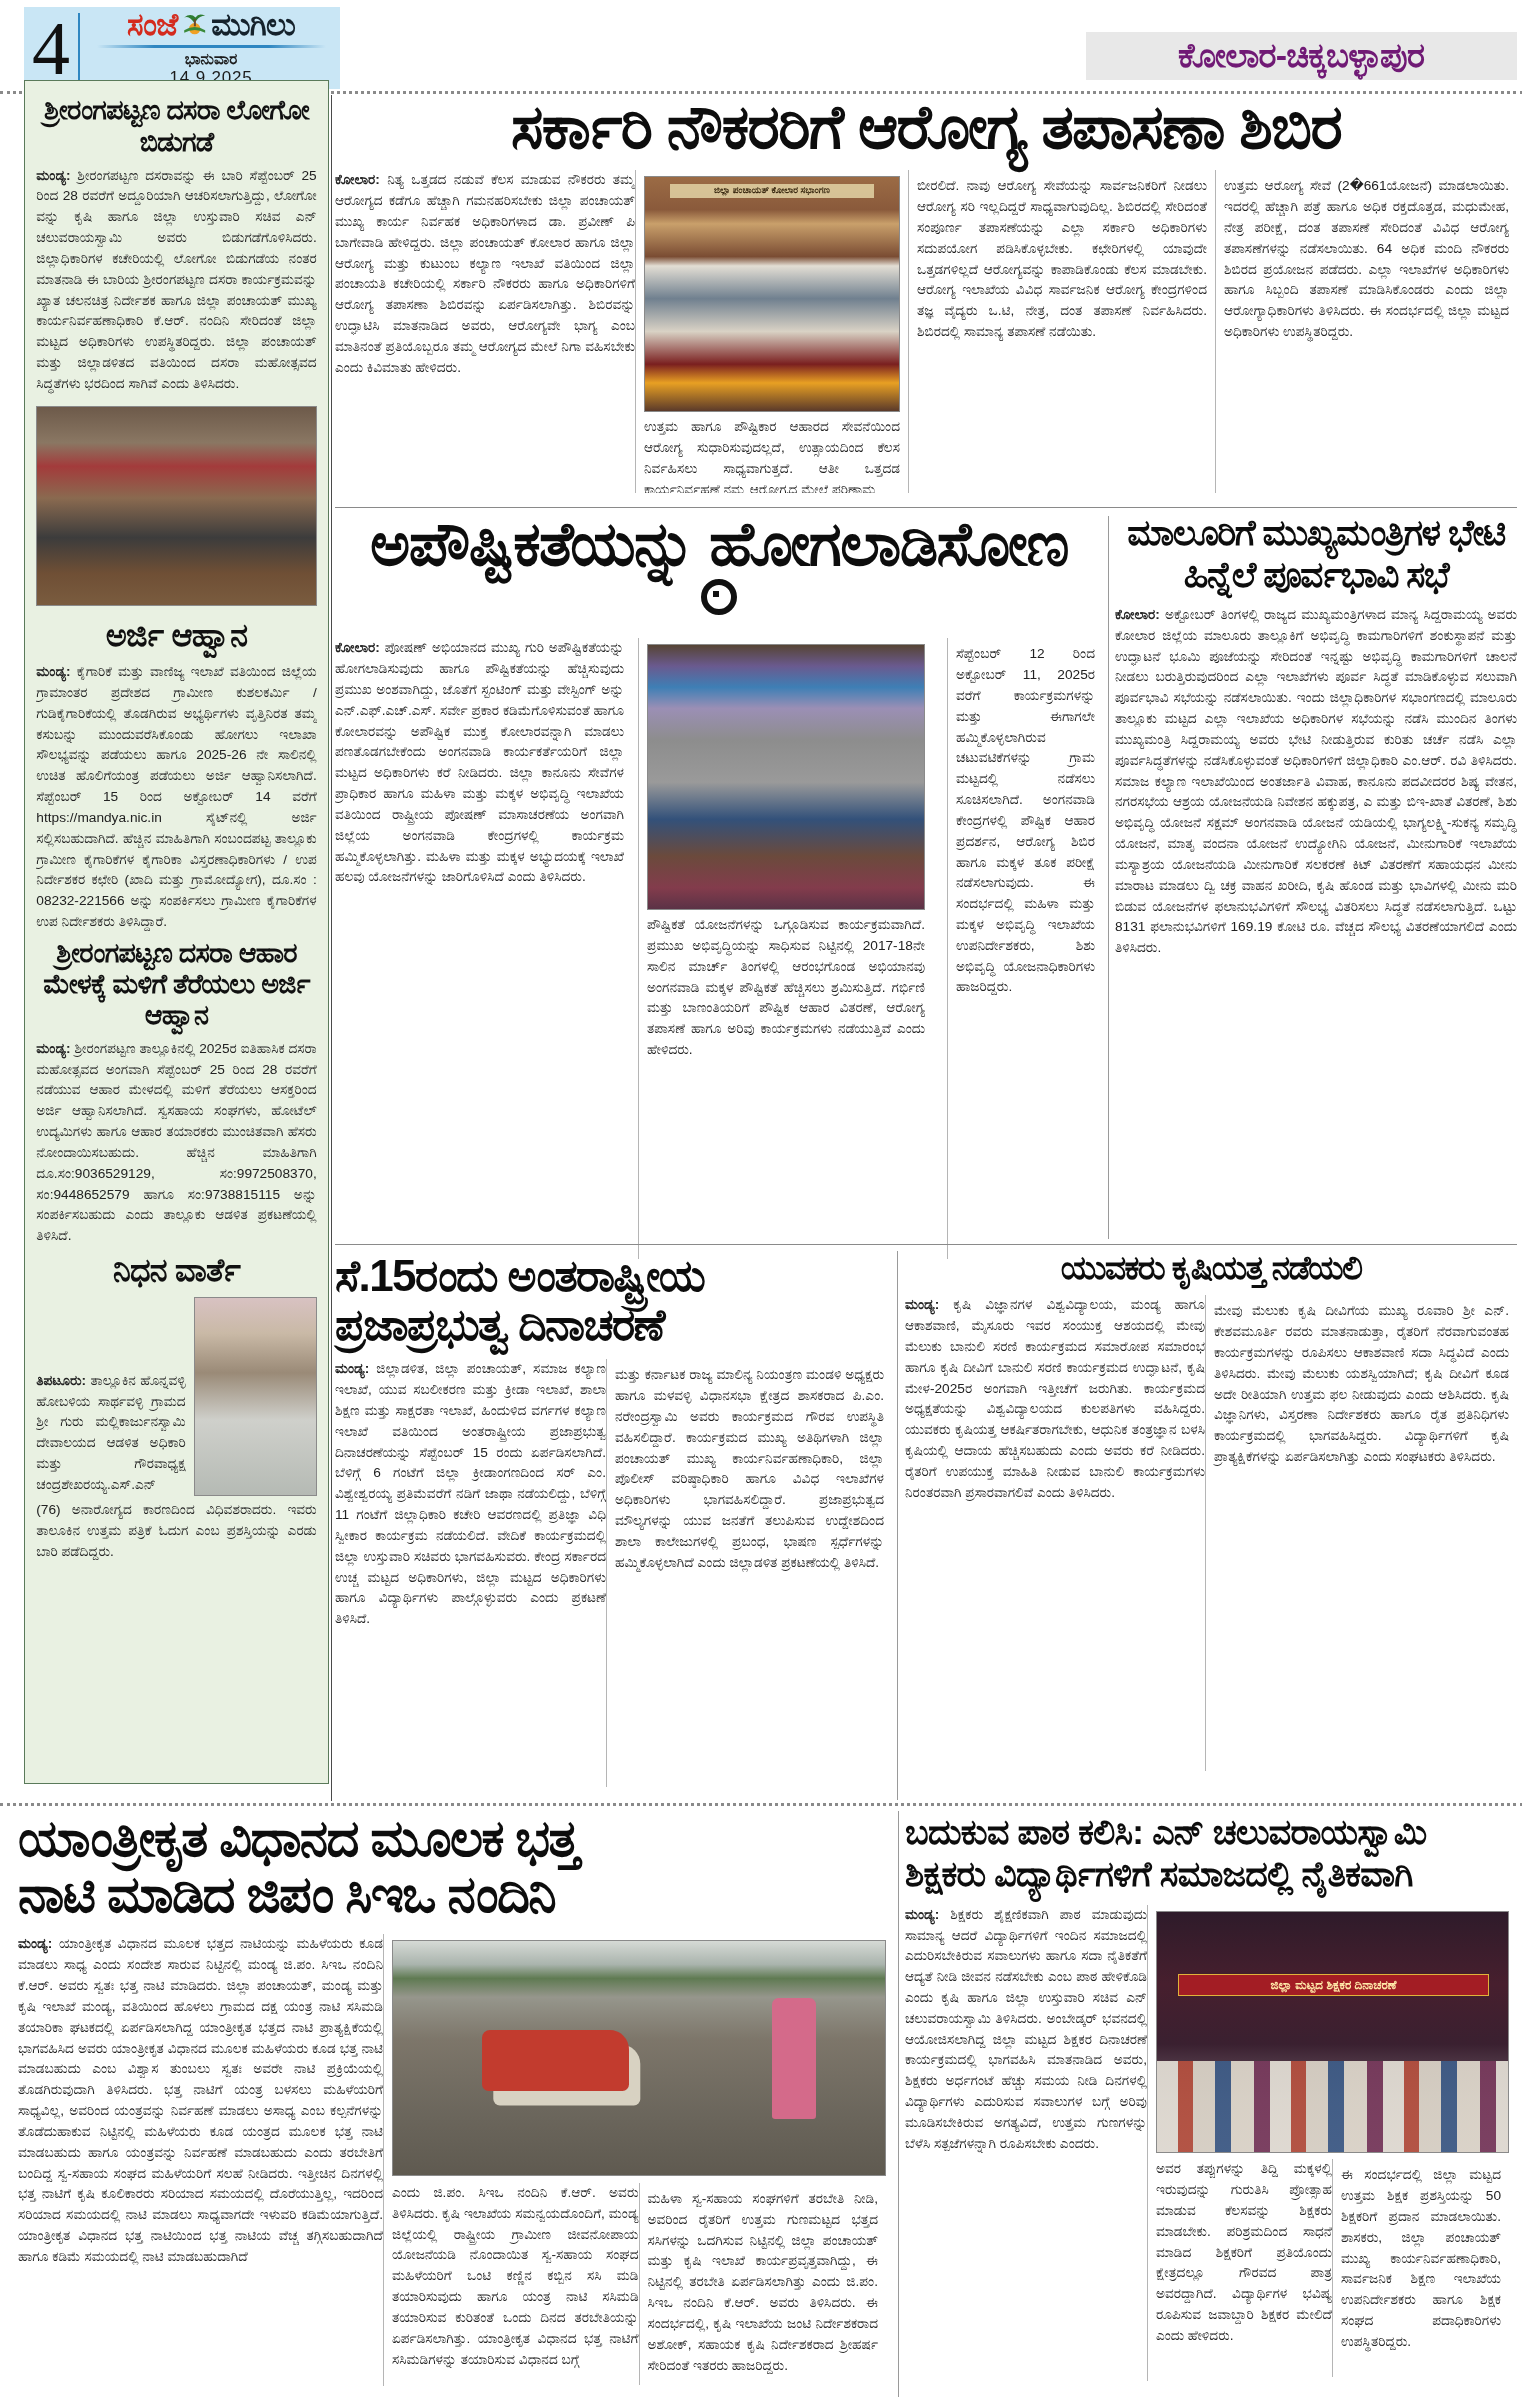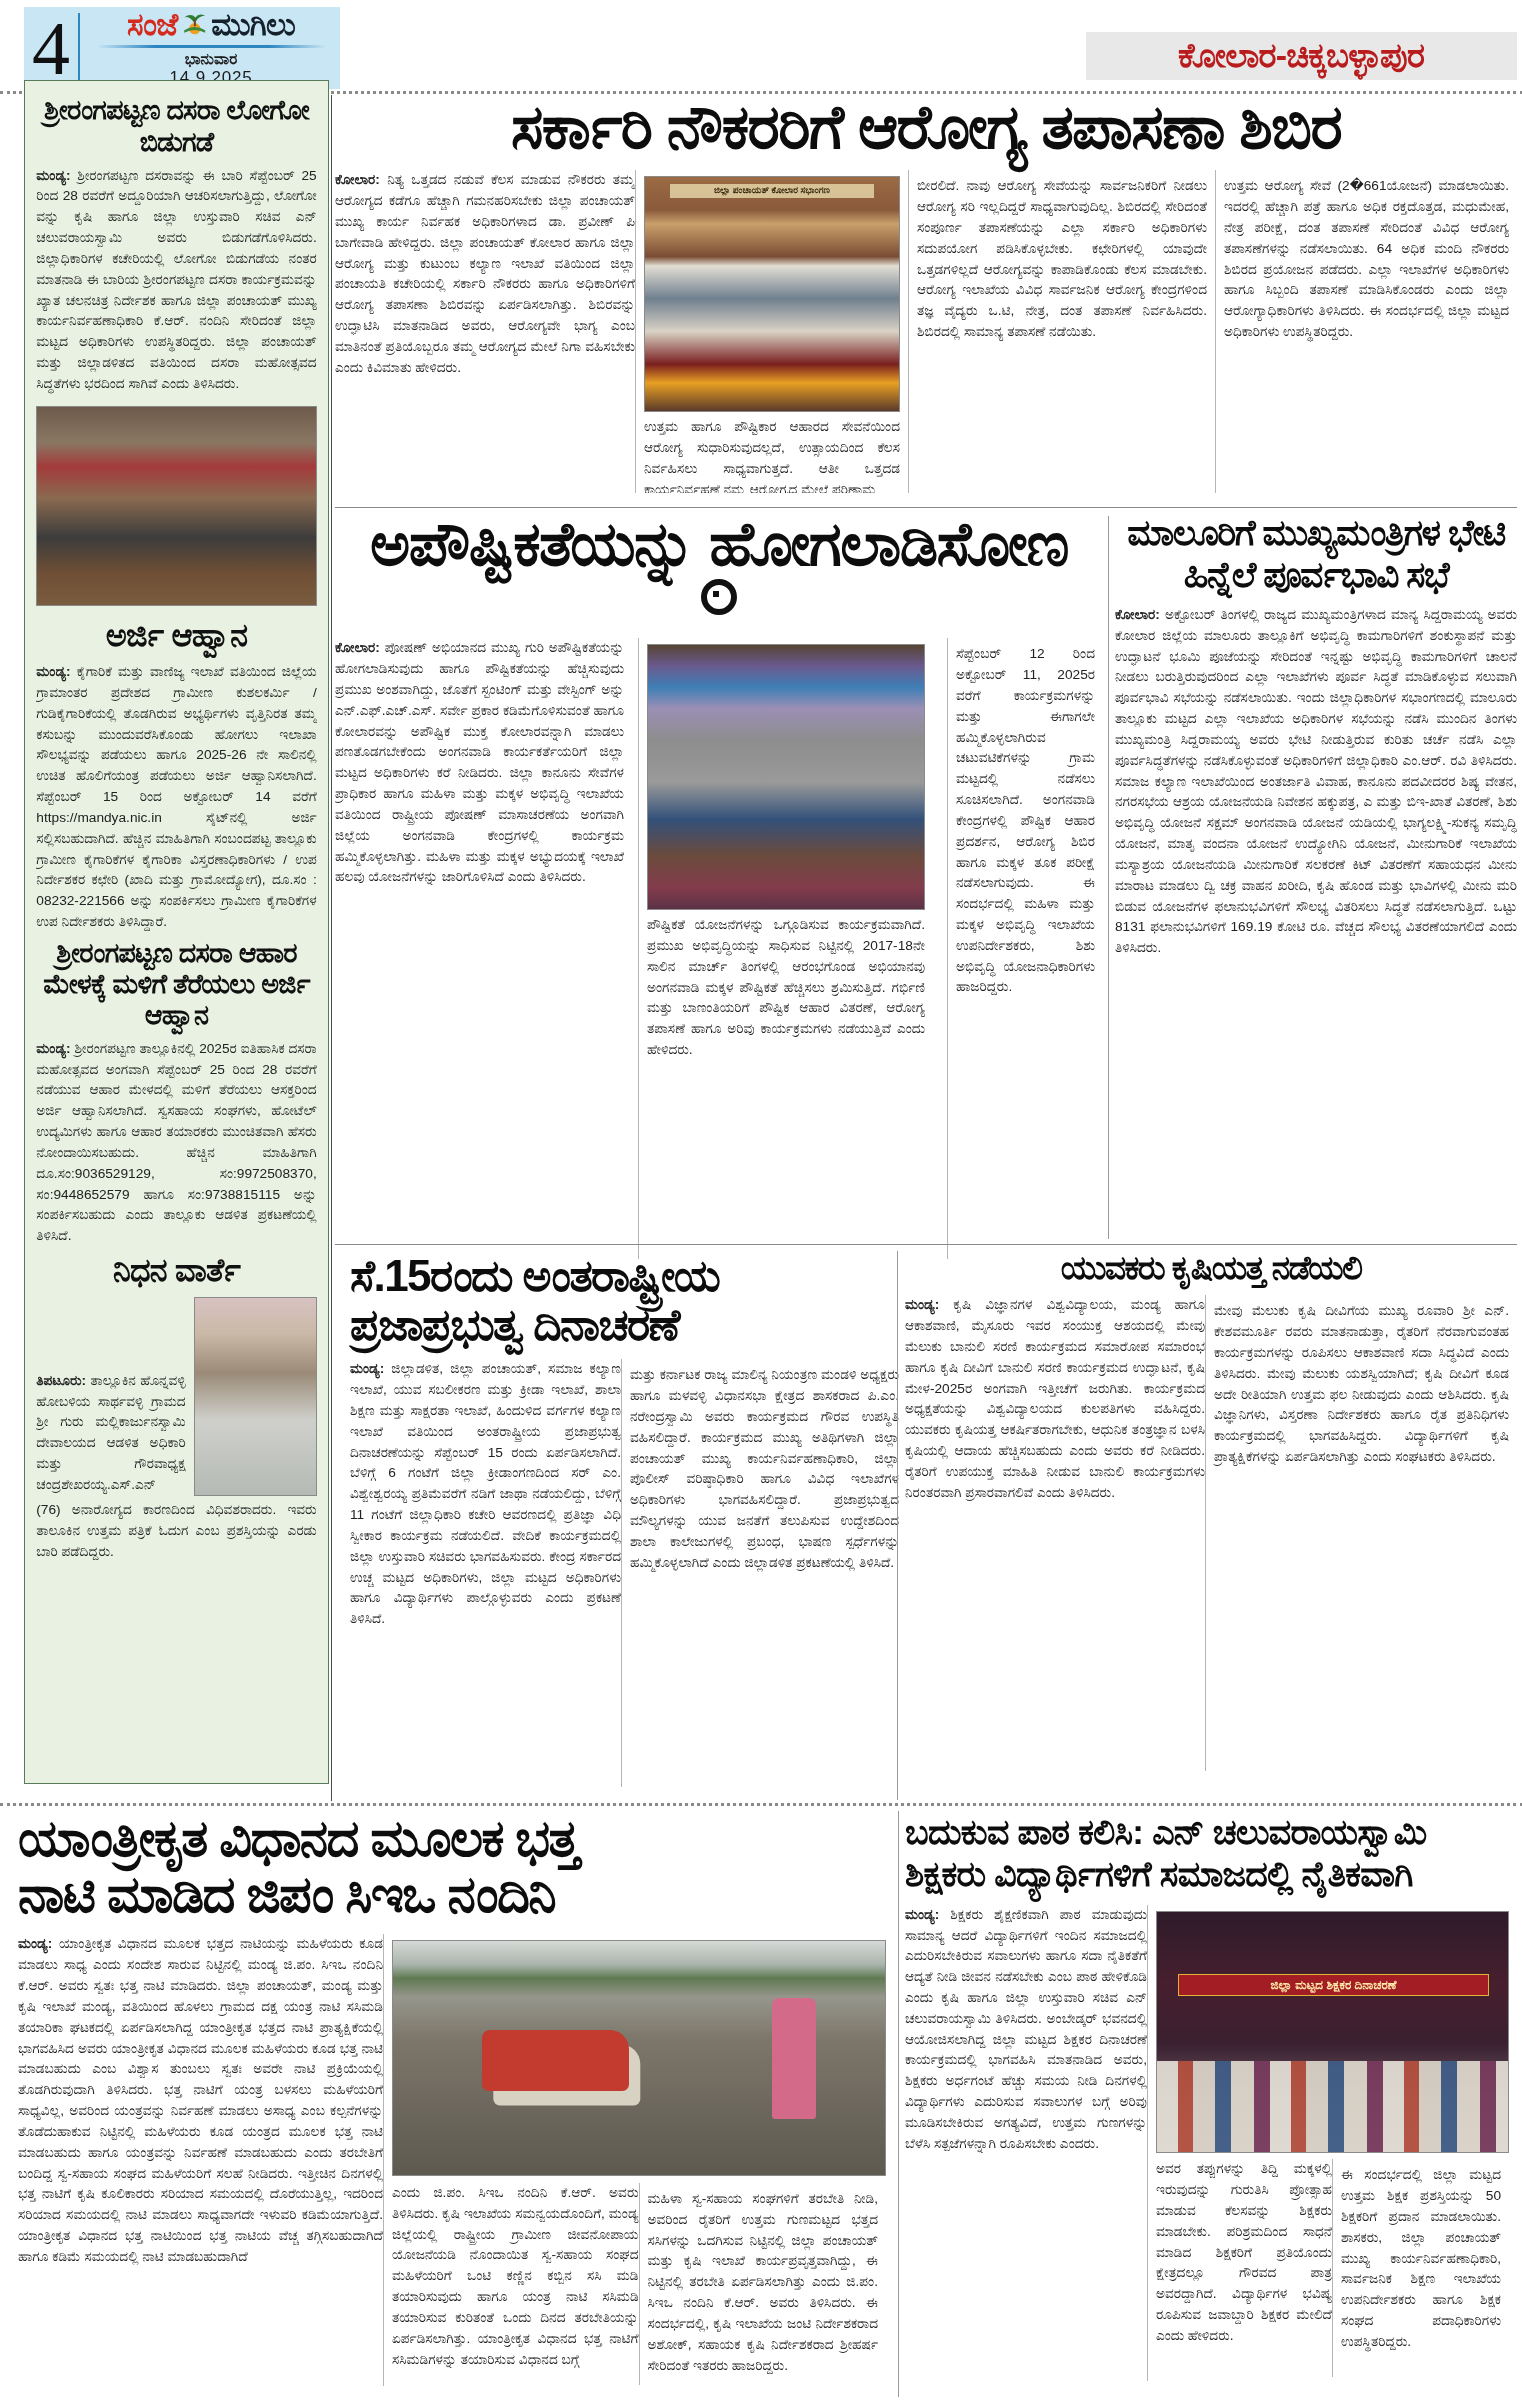--- a/index.html
+++ b/index.html
@@ -10,21 +10,21 @@
   .masthead{position:absolute;left:24px;top:6.5px;width:316px;height:82px;background:#c9e6f5;display:flex;align-items:center;padding:0 8px;box-sizing:border-box;}
   .pagenum{font-family:"Liberation Serif","DejaVu Serif",serif;font-size:76px;font-weight:400;color:#111;line-height:1;margin-right:8px;}
   .mast-divider{width:2.4px;height:69px;background:#2e86c1;margin-right:9.7px;}
   .mast-right{flex:1;text-align:center;}
   .brandline{display:flex;align-items:center;justify-content:center;gap:3.2px;}
   .brand-red{color:#d42b1e;font-weight:800;font-size:31px;letter-spacing:-0.8px;}
   .brand-dark{color:#15222c;font-weight:800;font-size:31px;letter-spacing:-0.8px;}
   .brand-rule{height:3.2px;background:linear-gradient(90deg,rgba(46,134,193,0) 0%,#2e86c1 25%,#2e86c1 75%,rgba(46,134,193,0) 100%);margin:1.6px 6.5px 2.4px 6.5px;}
   .mast-day{font-size:15.3px;font-weight:700;color:#1c1c1c;}
   .mast-date{font-size:17px;color:#1c1c1c;letter-spacing:0.8px;}
-  .edition-badge{position:absolute;right:6.5px;top:32px;width:431px;height:48px;background:#e8e8e8;display:flex;align-items:center;justify-content:center;font-size:34px;font-weight:700;color:#b91c1c;letter-spacing:-0.8px;}
+  .edition-badge{position:absolute;right:6.5px;top:32px;width:431px;height:48px;background:#e8e8e8;display:flex;align-items:center;justify-content:center;font-size:34px;font-weight:700;color:#701a75;letter-spacing:-0.8px;}
   .hrule-dotted{position:absolute;left:0;width:100%;border-top:3.2px dotted #8a8a8a;}
 
   
   .bodytext{font-size:13.7px;line-height:1.52;text-align:justify;color:#222;}
   .dl{font-weight:700;}
   .clip{overflow:hidden;}
   .vline{position:absolute;width:0;border-left:1.6px solid #4a4a4a;}
   .hline{position:absolute;height:0;border-top:0.8px solid #8a8a8a;}
 
   
@@ -203,21 +203,21 @@
   <div class="art" style="left:1115px;top:512px;width:402px;height:729px;">
     <div class="headline h-maluru">ಮಾಲೂರಿಗೆ ಮುಖ್ಯಮಂತ್ರಿಗಳ ಭೇಟಿ ಹಿನ್ನೆಲೆ ಪೂರ್ವಭಾವಿ ಸಭೆ</div>
     <div class="bodytext clip" style="max-height:621px;margin-top:8px;">
       <span class="dl">ಕೋಲಾರ:</span>
       <span>ಅಕ್ಟೋಬರ್ ತಿಂಗಳಲ್ಲಿ ರಾಜ್ಯದ ಮುಖ್ಯಮಂತ್ರಿಗಳಾದ ಮಾನ್ಯ ಸಿದ್ದರಾಮಯ್ಯ ಅವರು ಕೋಲಾರ ಜಿಲ್ಲೆಯ ಮಾಲೂರು ತಾಲ್ಲೂಕಿಗೆ ಅಭಿವೃದ್ಧಿ ಕಾಮಗಾರಿಗಳಿಗೆ ಶಂಕುಸ್ಥಾಪನೆ ಮತ್ತು ಉದ್ಘಾಟನೆ ಭೂಮಿ ಪೂಜೆಯನ್ನು ಸೇರಿದಂತೆ ಇನ್ನಷ್ಟು ಅಭಿವೃದ್ಧಿ ಕಾಮಗಾರಿಗಳಿಗೆ ಚಾಲನೆ ನೀಡಲು ಬರುತ್ತಿರುವುದರಿಂದ ಎಲ್ಲಾ ಇಲಾಖೆಗಳು ಪೂರ್ವ ಸಿದ್ಧತೆ ಮಾಡಿಕೊಳ್ಳುವ ಸಲುವಾಗಿ ಪೂರ್ವಭಾವಿ ಸಭೆಯನ್ನು ನಡೆಸಲಾಯಿತು. ಇಂದು ಜಿಲ್ಲಾಧಿಕಾರಿಗಳ ಸಭಾಂಗಣದಲ್ಲಿ ಮಾಲೂರು ತಾಲ್ಲೂಕು ಮಟ್ಟದ ಎಲ್ಲಾ ಇಲಾಖೆಯ ಅಧಿಕಾರಿಗಳ ಸಭೆಯನ್ನು ನಡೆಸಿ ಮುಂದಿನ ತಿಂಗಳು ಮುಖ್ಯಮಂತ್ರಿ ಸಿದ್ದರಾಮಯ್ಯ ಅವರು ಭೇಟಿ ನೀಡುತ್ತಿರುವ ಕುರಿತು ಚರ್ಚೆ ನಡೆಸಿ ಎಲ್ಲಾ ಪೂರ್ವಸಿದ್ಧತೆಗಳನ್ನು ನಡೆಸಿಕೊಳ್ಳುವಂತೆ ಅಧಿಕಾರಿಗಳಿಗೆ ಜಿಲ್ಲಾಧಿಕಾರಿ ಎಂ.ಆರ್. ರವಿ ತಿಳಿಸಿದರು. ಸಮಾಜ ಕಲ್ಯಾಣ ಇಲಾಖೆಯಿಂದ ಅಂತರ್ಜಾತಿ ವಿವಾಹ, ಕಾನೂನು ಪದವೀದರರ ಶಿಷ್ಯ ವೇತನ, ನಗರಸಭೆಯ ಆಶ್ರಯ ಯೋಜನೆಯಡಿ ನಿವೇಶನ ಹಕ್ಕುಪತ್ರ, ಎ ಮತ್ತು ಬಿಇ-ಖಾತೆ ವಿತರಣೆ, ಶಿಶು ಅಭಿವೃದ್ಧಿ ಯೋಜನೆ ಸಕ್ಷಮ್ ಅಂಗನವಾಡಿ ಯೋಜನೆ ಯಡಿಯಲ್ಲಿ ಭಾಗ್ಯಲಕ್ಷ್ಮಿ-ಸುಕನ್ಯ ಸಮೃದ್ಧಿ ಯೋಜನೆ, ಮಾತೃ ವಂದನಾ ಯೋಜನೆ ಉದ್ಯೋಗಿನಿ ಯೋಜನೆ, ಮೀನುಗಾರಿಕೆ ಇಲಾಖೆಯ ಮಸ್ಯಾಶ್ರಯ ಯೋಜನೆಯಡಿ ಮೀನುಗಾರಿಕೆ ಸಲಕರಣೆ ಕಿಟ್ ವಿತರಣೆಗೆ ಸಹಾಯಧನ ಮೀನು ಮಾರಾಟ ಮಾಡಲು ದ್ವಿ ಚಕ್ರ ವಾಹನ ಖರೀದಿ, ಕೃಷಿ ಹೊಂಡ ಮತ್ತು ಭಾವಿಗಳಲ್ಲಿ ಮೀನು ಮರಿ ಬಿಡುವ ಯೋಜನೆಗಳ ಫಲಾನುಭವಿಗಳಿಗೆ ಸೌಲಭ್ಯ ವಿತರಿಸಲು ಸಿದ್ಧತೆ ನಡೆಸಲಾಗುತ್ತಿದೆ. ಒಟ್ಟು 8131 ಫಲಾನುಭವಿಗಳಿಗೆ 169.19 ಕೋಟಿ ರೂ. ವೆಚ್ಚದ ಸೌಲಭ್ಯ ವಿತರಣೆಯಾಗಲಿದೆ ಎಂದು ತಿಳಿಸಿದರು.</span>
     </div>
   </div>
 
   <div class="hline" style="left:335px;top:1244px;width:1182px;"></div>
 
-  <div class="art" style="left:350px;top:1251px;width:557px;height:549px;">
+  <div class="art" style="left:335px;top:1251px;width:557px;height:549px;">
     <div class="headline h-democracy">
       <div>ಸೆ.15ರಂದು ಅಂತರಾಷ್ಟ್ರೀಯ</div>
       <div>ಪ್ರಜಾಪ್ರಭುತ್ವ ದಿನಾಚರಣೆ</div>
     </div>
     <div class="cols" style="margin-top:9.7px;height:428px;">
       <div class="col clip" style="flex:0 0 271px;">
         <div class="bodytext">
           <span class="dl">ಮಂಡ್ಯ:</span>
           <span>ಜಿಲ್ಲಾಡಳಿತ, ಜಿಲ್ಲಾ ಪಂಚಾಯತ್, ಸಮಾಜ ಕಲ್ಯಾಣ ಇಲಾಖೆ, ಯುವ ಸಬಲೀಕರಣ ಮತ್ತು ಕ್ರೀಡಾ ಇಲಾಖೆ, ಶಾಲಾ ಶಿಕ್ಷಣ ಮತ್ತು ಸಾಕ್ಷರತಾ ಇಲಾಖೆ, ಹಿಂದುಳಿದ ವರ್ಗಗಳ ಕಲ್ಯಾಣ ಇಲಾಖೆ ವತಿಯಿಂದ ಅಂತರಾಷ್ಟ್ರೀಯ ಪ್ರಜಾಪ್ರಭುತ್ವ ದಿನಾಚರಣೆಯನ್ನು ಸೆಪ್ಟೆಂಬರ್ 15 ರಂದು ಏರ್ಪಡಿಸಲಾಗಿದೆ. ಬೆಳಿಗ್ಗೆ 6 ಗಂಟೆಗೆ ಜಿಲ್ಲಾ ಕ್ರೀಡಾಂಗಣದಿಂದ ಸರ್ ಎಂ. ವಿಶ್ವೇಶ್ವರಯ್ಯ ಪ್ರತಿಮೆವರೆಗೆ ನಡಿಗೆ ಜಾಥಾ ನಡೆಯಲಿದ್ದು, ಬೆಳಿಗ್ಗೆ 11 ಗಂಟೆಗೆ ಜಿಲ್ಲಾಧಿಕಾರಿ ಕಚೇರಿ ಆವರಣದಲ್ಲಿ ಪ್ರತಿಜ್ಞಾ ವಿಧಿ ಸ್ವೀಕಾರ ಕಾರ್ಯಕ್ರಮ ನಡೆಯಲಿದೆ. ವೇದಿಕೆ ಕಾರ್ಯಕ್ರಮದಲ್ಲಿ ಜಿಲ್ಲಾ ಉಸ್ತುವಾರಿ ಸಚಿವರು ಭಾಗವಹಿಸುವರು. ಕೇಂದ್ರ ಸರ್ಕಾರದ ಉಚ್ಚ ಮಟ್ಟದ ಅಧಿಕಾರಿಗಳು, ಜಿಲ್ಲಾ ಮಟ್ಟದ ಅಧಿಕಾರಿಗಳು ಹಾಗೂ ವಿದ್ಯಾರ್ಥಿಗಳು ಪಾಲ್ಗೊಳ್ಳುವರು ಎಂದು ಪ್ರಕಟಣೆ ತಿಳಿಸಿದೆ.</span>
         </div>

